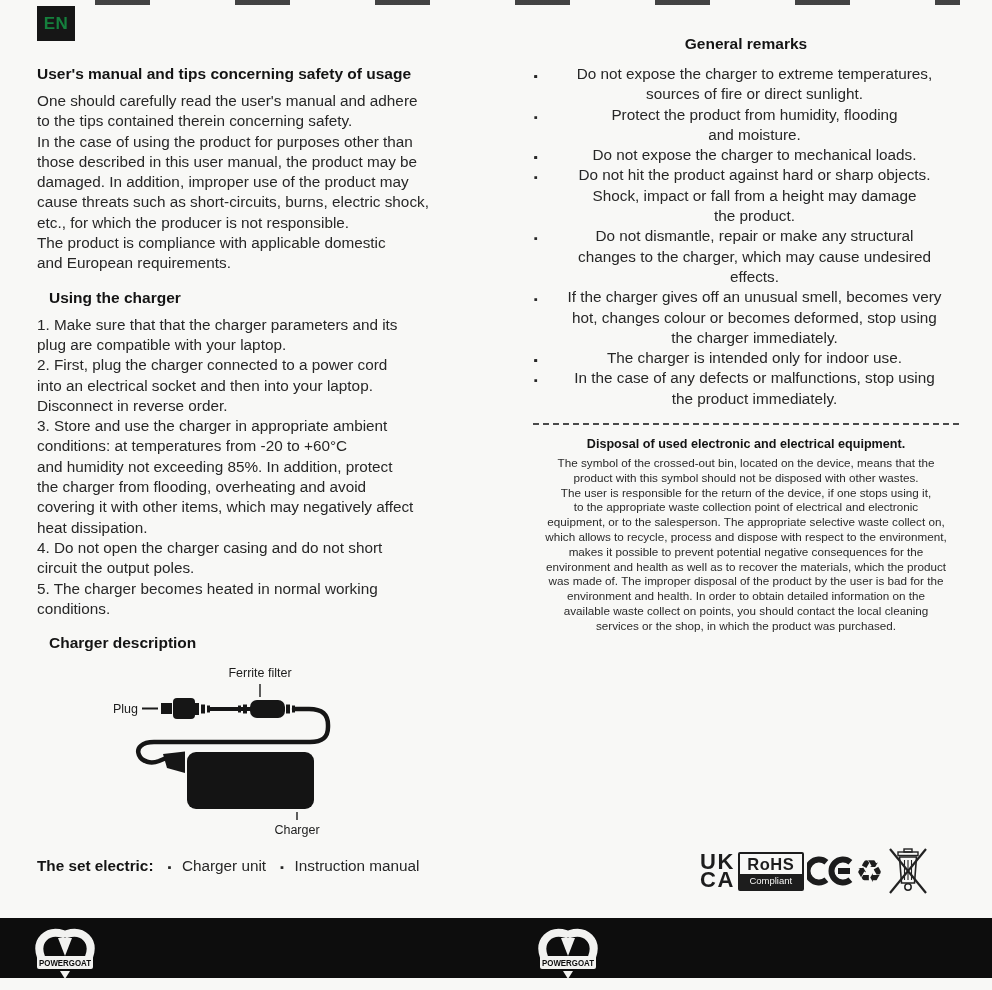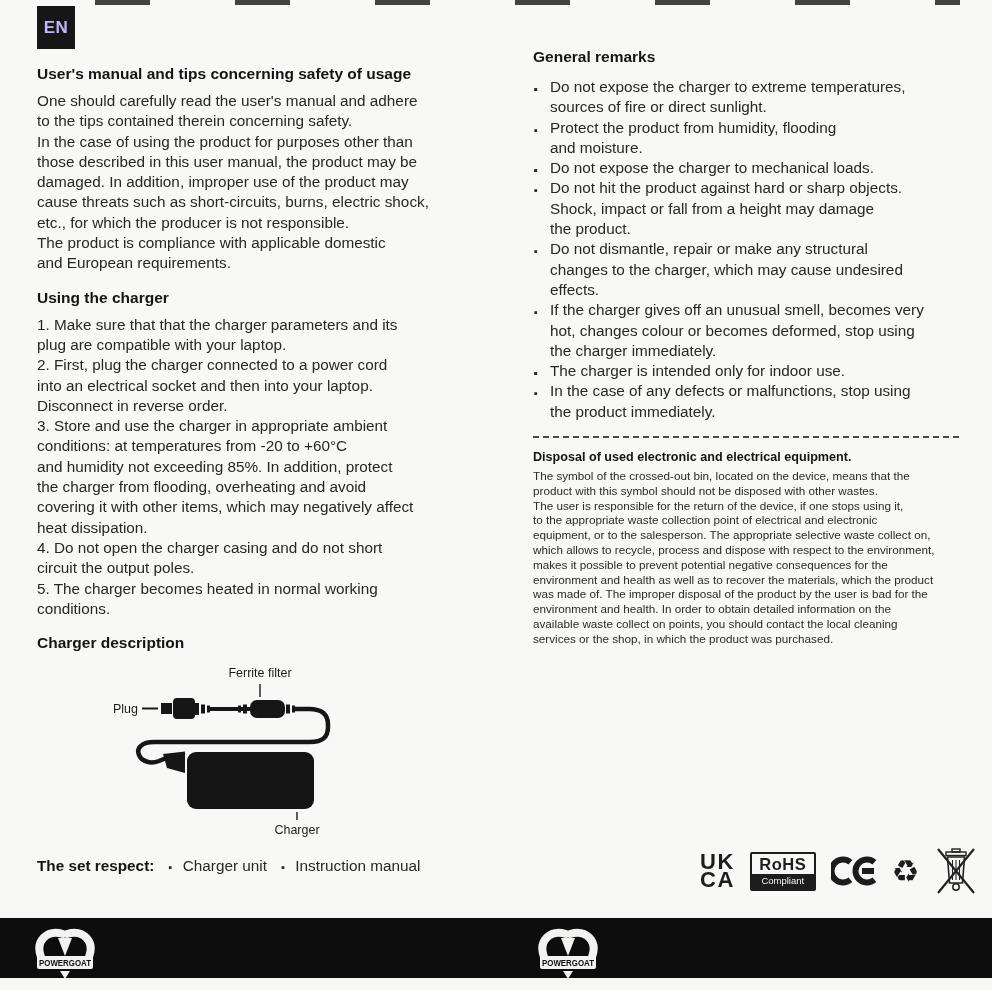--- a/index.html
+++ b/index.html
@@ -6,42 +6,42 @@
   .page{
     position:relative;width:992px;height:990px;background:#f8f8f6;
     font-family:"Liberation Sans",sans-serif;color:#262626;overflow:hidden;
   }
   .top-edge{
     position:absolute;top:0;left:95px;width:865px;height:5px;
     background:repeating-linear-gradient(90deg,#161616 0 55px,transparent 55px 140px);
     opacity:.8;
   }
   .en-badge{
-    position:absolute;left:37px;top:6px;width:38px;height:43px;background:#161616;
-    color:#c4b5fd;font-weight:bold;font-size:17px;display:flex;align-items:center;justify-content:center;
+    position:absolute;left:37px;top:6px;width:38px;height:35px;background:#161616;
+    color:#15803d;font-weight:bold;font-size:17px;display:flex;align-items:center;justify-content:center;
     letter-spacing:.5px;
   }
   .col-left{position:absolute;left:37px;top:64px;width:458px;}
-  .col-right{position:absolute;left:533px;top:47px;width:426px;}
+  .col-right{position:absolute;left:533px;top:34px;width:426px;text-align:center;}
   h2{font-size:15.5px;font-weight:bold;color:#141414;margin:0;line-height:20px;}
   .prewrap{white-space:pre-line;}
   .body-text{font-size:15.3px;line-height:20.3px;margin-top:7px;color:#272727;}
-  .mt14{margin-top:14px;}
+  .mt14{margin-top:14px;margin-left:12px;}
   .bullet-list{list-style:none;margin:10px 0 0 0;padding:0;font-size:15.3px;line-height:20.3px;color:#272727;}
   .bullet-list li{position:relative;padding-left:17px;}
   .bullet-list .marker,.set-line .marker{font-size:11px;color:#272727;}
   .bullet-list .marker{position:absolute;left:1px;top:2px;}
   .dashed-sep{margin-top:14px;border:none;border-top:2px dashed #4a4a4a;height:0;}
   .disposal-heading{font-size:12.6px;font-weight:bold;color:#141414;margin-top:12px;line-height:15px;}
   .disposal-body{font-size:11.7px;line-height:14.8px;margin-top:4px;color:#2a2a2a;}
   .diagram{position:absolute;left:37px;top:657px;}
   .set-line{position:absolute;left:37px;top:857px;font-size:15.3px;color:#272727;}
   .set-line .set-label{font-weight:bold;color:#141414;}
   .set-line .marker{margin:0 6px 0 10px;}
-  .marks-row{position:absolute;left:700px;top:843px;display:flex;align-items:center;gap:15px;height:56px;}
+  .marks-row{position:absolute;left:700px;top:843px;display:flex;align-items:center;gap:3px;height:56px;}
   .ukca{font-weight:bold;font-size:22px;line-height:18.5px;letter-spacing:1.5px;color:#1d1d1d;}
   .rohs-box{border:2.5px solid #1d1d1d;border-radius:2px;width:62px;text-align:center;background:#f8f8f6;}
   .rohs-top{font-weight:bold;font-size:16.5px;color:#1d1d1d;padding:1px 2px 0 2px;letter-spacing:.5px;}
   .rohs-bottom{background:#1d1d1d;color:#f5f5f3;font-size:9.5px;padding:1.5px 2px 2.5px 2px;}
   .recycle{font-family:"DejaVu Sans",sans-serif;font-size:31px;color:#1d1d1d;line-height:1;}
   .footer{position:absolute;left:0;top:918px;width:992px;height:60px;background:#0d0d0d;}
   .goat{position:absolute;top:7px;}
   .goat-1{left:33px;}
   .goat-2{left:536px;}
 </style>
@@ -115,21 +115,21 @@
 
     <polygon points="126,97 148,94.5 148,116 130,111" fill="#161616"></polygon>
 
     <rect x="150" y="95" width="127" height="57" rx="9" fill="#141414"></rect>
 
     <line x1="260" y1="155" x2="260" y2="163" stroke="#1c1c1c" stroke-width="1.4"></line>
     <text x="260" y="177" text-anchor="middle" font-size="12.5" fill="#1c1c1c">Charger</text>
   </svg>
 
   <div class="set-line">
-    <span class="set-label">The set respect:</span>
+    <span class="set-label">The set electric:</span>
     <span class="marker">▪</span>
     <span>Charger unit</span>
     <span class="marker">▪</span>
     <span>Instruction manual</span>
   </div>
 
   <div class="col-right">
     <h2>General remarks</h2>
     <ul class="bullet-list">
       <li><span class="marker">▪</span></li>

